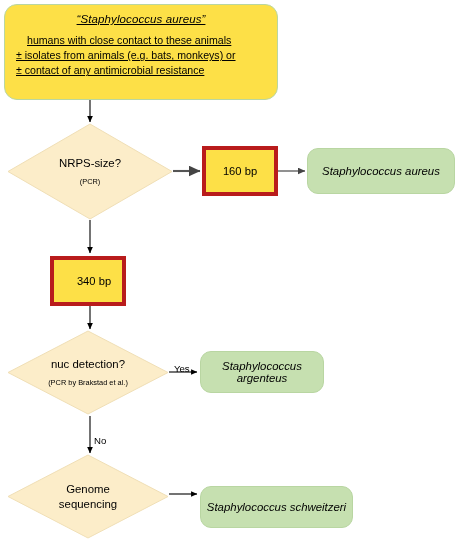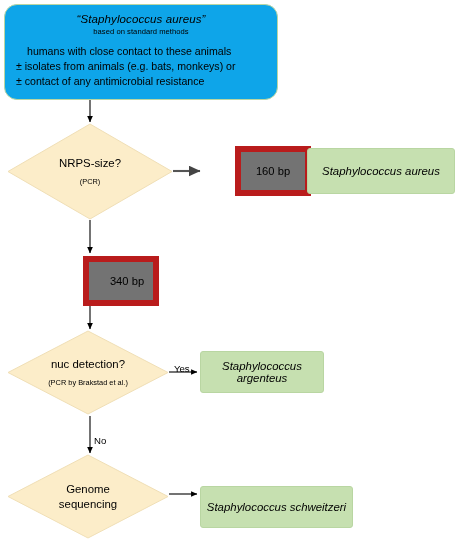--- a/index.html
+++ b/index.html
@@ -38,25 +38,26 @@
     justify-content: center;
     text-align: center;
   }
 
   
   .criteria-box {
     left: 4px;
     top: 4px;
     width: 274px;
     height: 96px;
-    background: #0ea5e9;
+    background: #fde047;
     border: 1px solid #b9d6a2;
     border-radius: 13px;
     display: block;
     padding: 7px 9px 6px 9px;
+    text-decoration: underline;
   }
   .criteria-title {
     font-size: 11.5px;
     font-style: italic;
     font-weight: 400;
     text-align: center;
     line-height: 1.25;
     letter-spacing: 0.1px;
   }
   .criteria-sub {
@@ -105,33 +106,32 @@
     white-space: pre-line;
   }
   .diamond-sub {
     font-size: 7.4px;
     line-height: 1.2;
     margin-top: 7px;
   }
 
   
   .gray-box {
-    background: #737373;
-    border: 6px solid #b91c1c;
+    background: #fde047;
+    border: 4px solid #b91c1c;
     font-size: 11.2px;
-    margin-left: 33px;
   }
   #node-160bp { left: 202px; top: 146px; width: 76px; height: 50px; }
   #node-340bp { left: 50px; top: 256px; width: 76px; height: 50px; padding-left: 12px; }
 
   
   .green-box {
     background: #c6e0b0;
     border: 1px solid #b9d6a2;
-    border-radius: 3px;
+    border-radius: 11px;
     font-size: 11.4px;
     font-style: italic;
   }
   #node-aureus     { left: 307px; top: 148px; width: 148px; height: 46px; }
   #node-argenteus  { left: 200px; top: 351px; width: 124px; height: 42px; }
   #node-schweitzeri{ left: 200px; top: 486px; width: 153px; height: 42px; }
 
   
   .edge-label {
     position: absolute;
@@ -170,21 +170,20 @@
 
     <line x1="169" y1="372" x2="197" y2="372" stroke="#000000" stroke-width="1.1" marker-end="url(#arrowBlack)"></line>
 
     <line x1="90" y1="416" x2="90" y2="453" stroke="#000000" stroke-width="1.1" marker-end="url(#arrowBlack)"></line>
 
     <line x1="169" y1="494" x2="197" y2="494" stroke="#000000" stroke-width="1.1" marker-end="url(#arrowBlack)"></line>
   </svg>
 
   <div class="node criteria-box">
     <div class="criteria-title">“Staphylococcus aureus”</div>
-    <div class="criteria-sub">based on standard methods</div>
     <div class="criteria-list">
       <div class="li cont">humans with close contact to these animals</div>
       <div class="li">± isolates  from animals  (e.g. bats, monkeys) or</div>
       <div class="li">± contact of any antimicrobial resistance</div>
     </div>
   </div>
 
   <div class="diamond-wrap" id="node-nrps" style="left:7px; top:123px; width:166px; height:97px;">
     <svg width="166" height="97" viewBox="0 0 166 97" xmlns="http://www.w3.org/2000/svg">
       <polygon points="83,1 165,48.5 83,96 1,48.5" fill="#fcedc9" stroke="#f0dfb6" stroke-width="1"></polygon>

